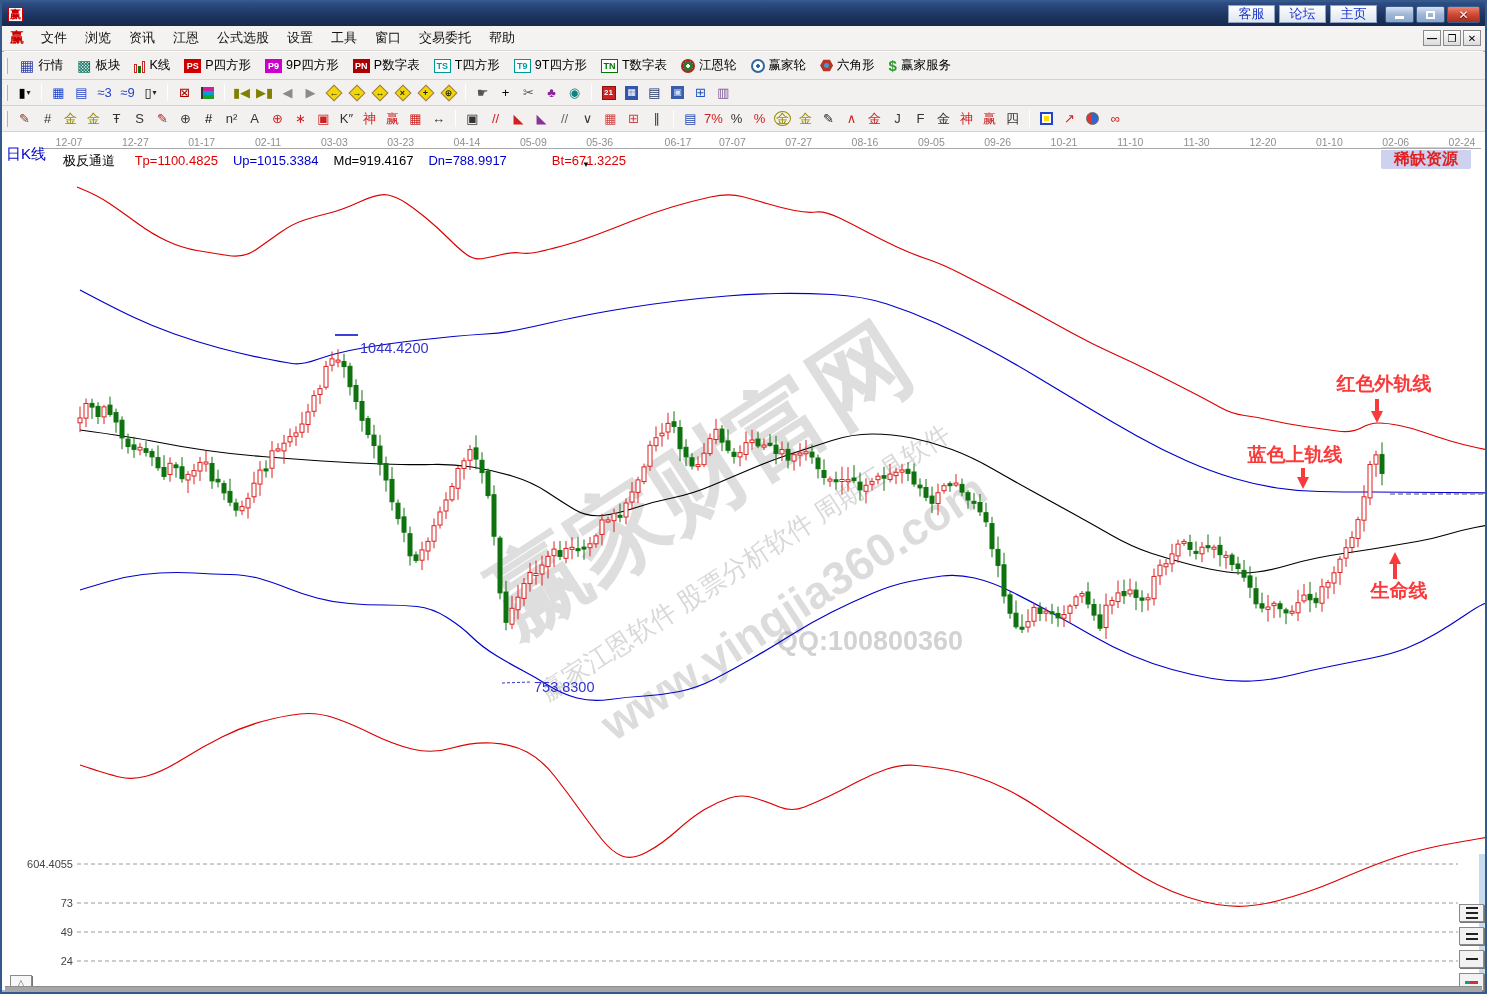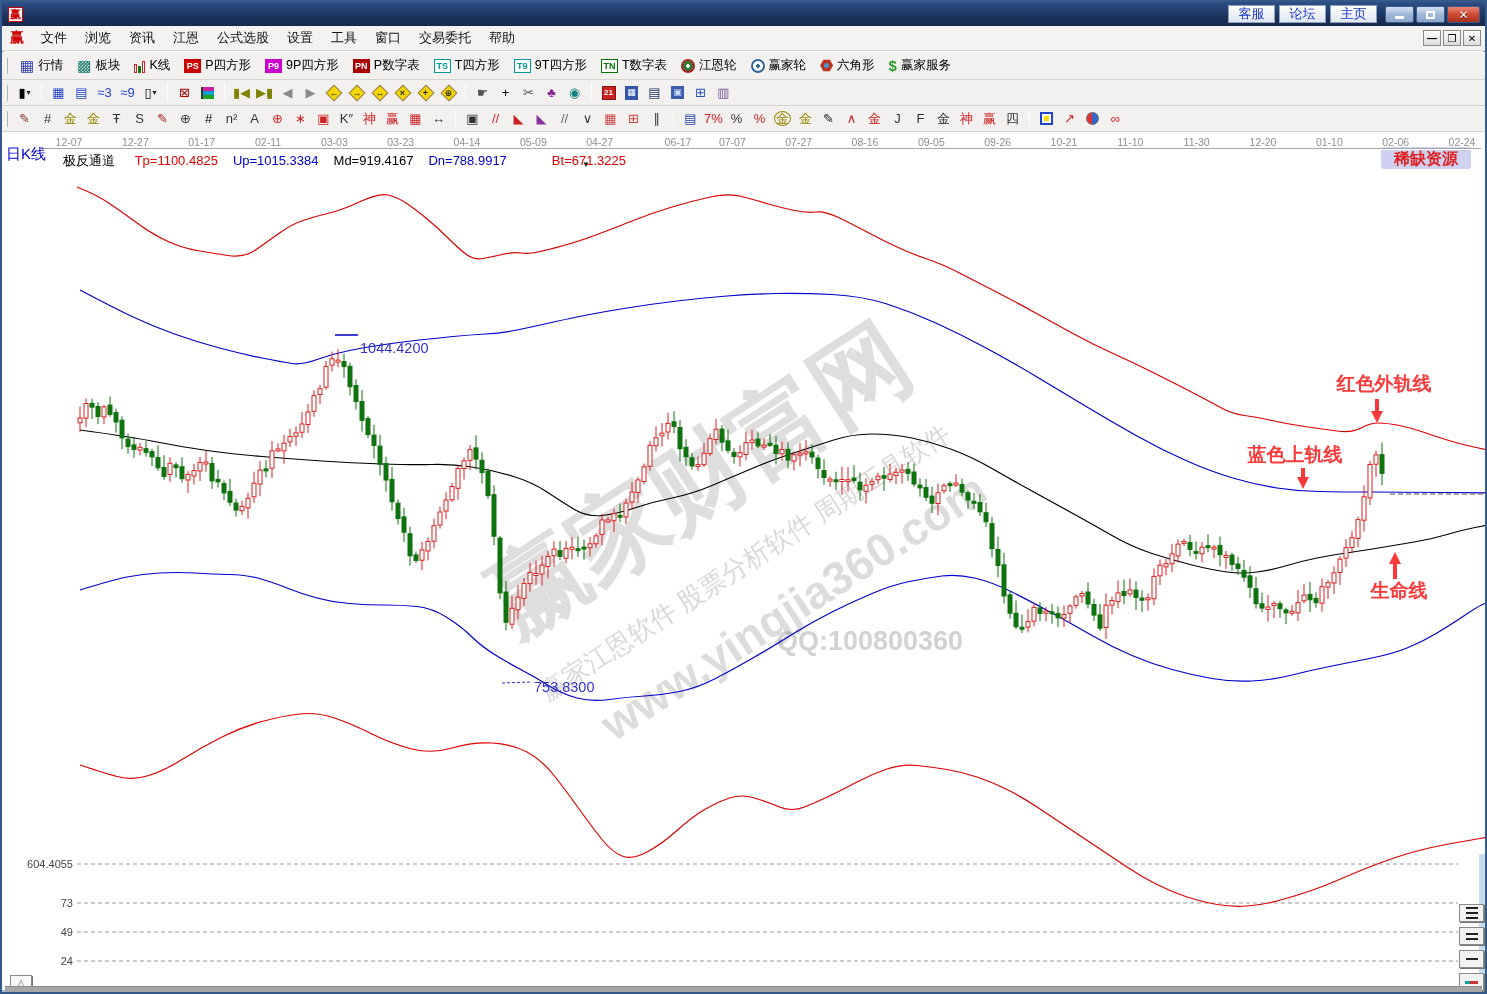--- a/index.html
+++ b/index.html
@@ -894,21 +894,21 @@
       </svg>
     <div class="dates" id="date-axis">
         <span style="left: 67px;">12-07</span>
         <span style="left: 133.333px;">12-27</span>
         <span style="left: 199.667px;">01-17</span>
         <span style="left: 266px;">02-11</span>
         <span style="left: 332.333px;">03-03</span>
         <span style="left: 398.667px;">03-23</span>
         <span style="left: 465px;">04-14</span>
         <span style="left: 531.333px;">05-09</span>
-        <span style="left: 597.667px;">04-27</span>
+        <span style="left: 597.667px;">05-36</span>
         <span style="left: 664px; padding-left: 24px;">06-17</span>
         <span style="left: 730.333px;">07-07</span>
         <span style="left: 796.667px;">07-27</span>
         <span style="left: 863px;">08-16</span>
         <span style="left: 929.333px;">09-05</span>
         <span style="left: 995.667px;">09-26</span>
         <span style="left: 1062px;">10-21</span>
         <span style="left: 1128.33px;">11-10</span>
         <span style="left: 1194.67px;">11-30</span>
         <span style="left: 1261px;">12-20</span>

